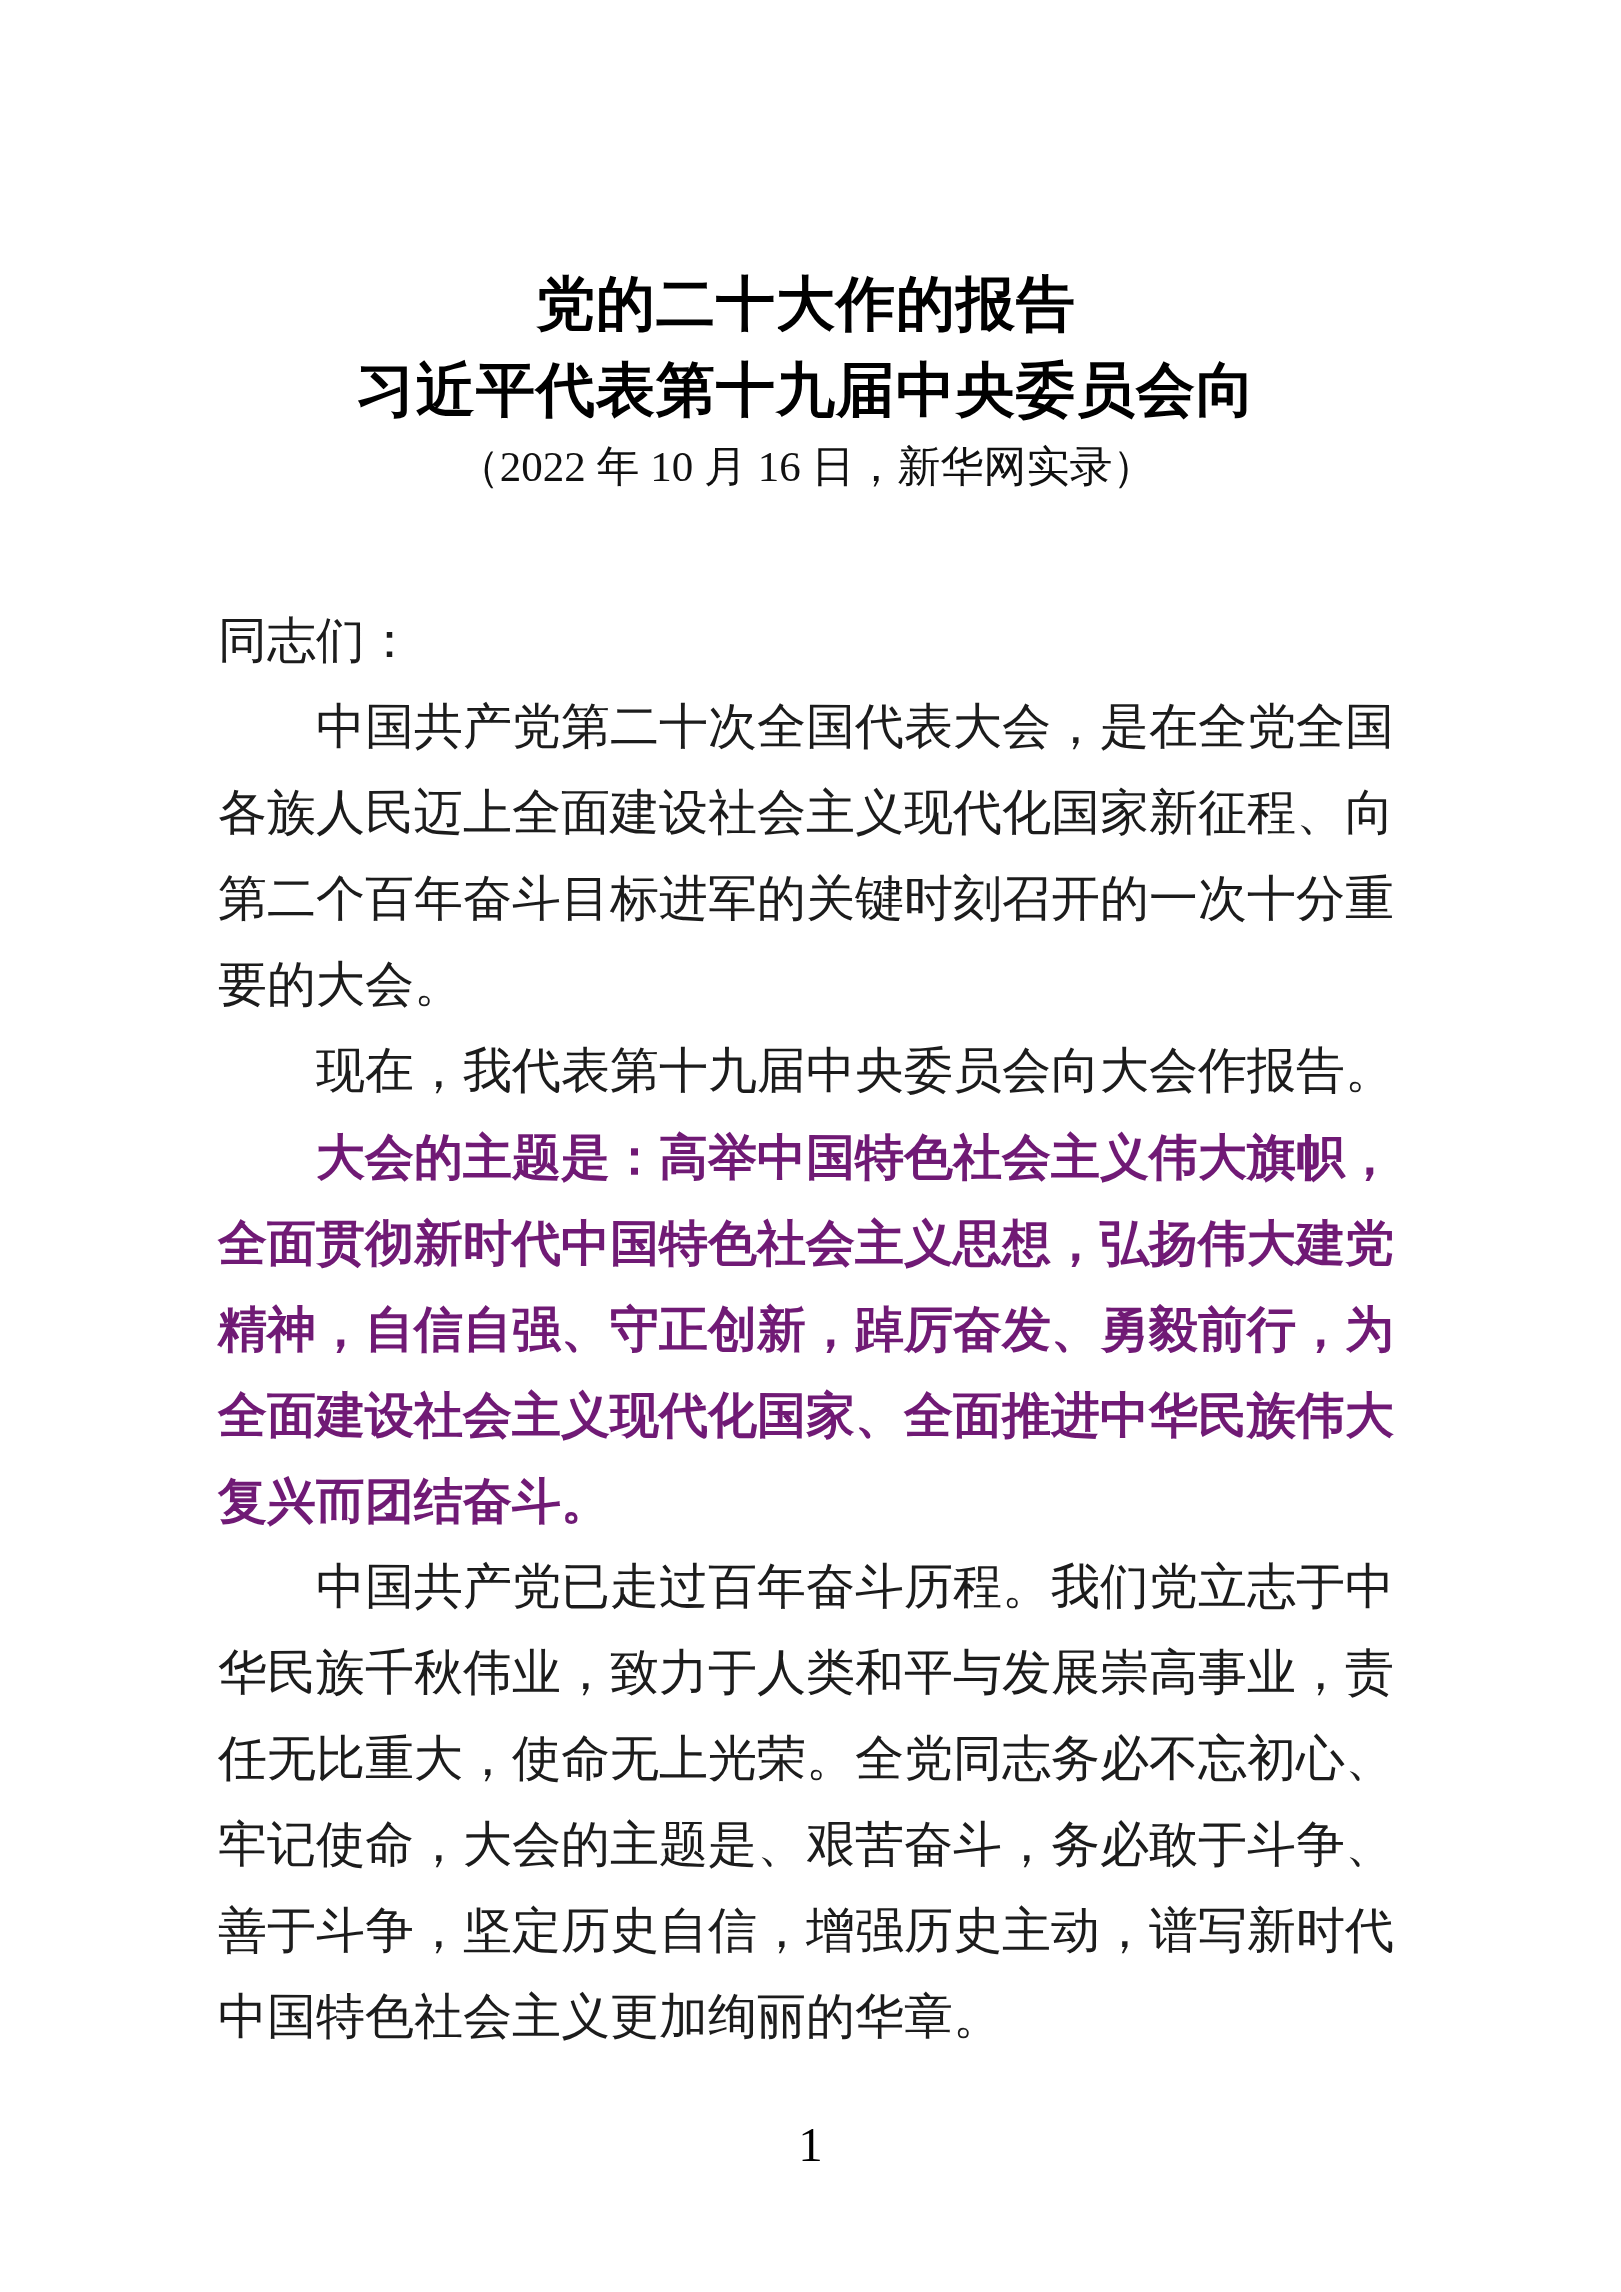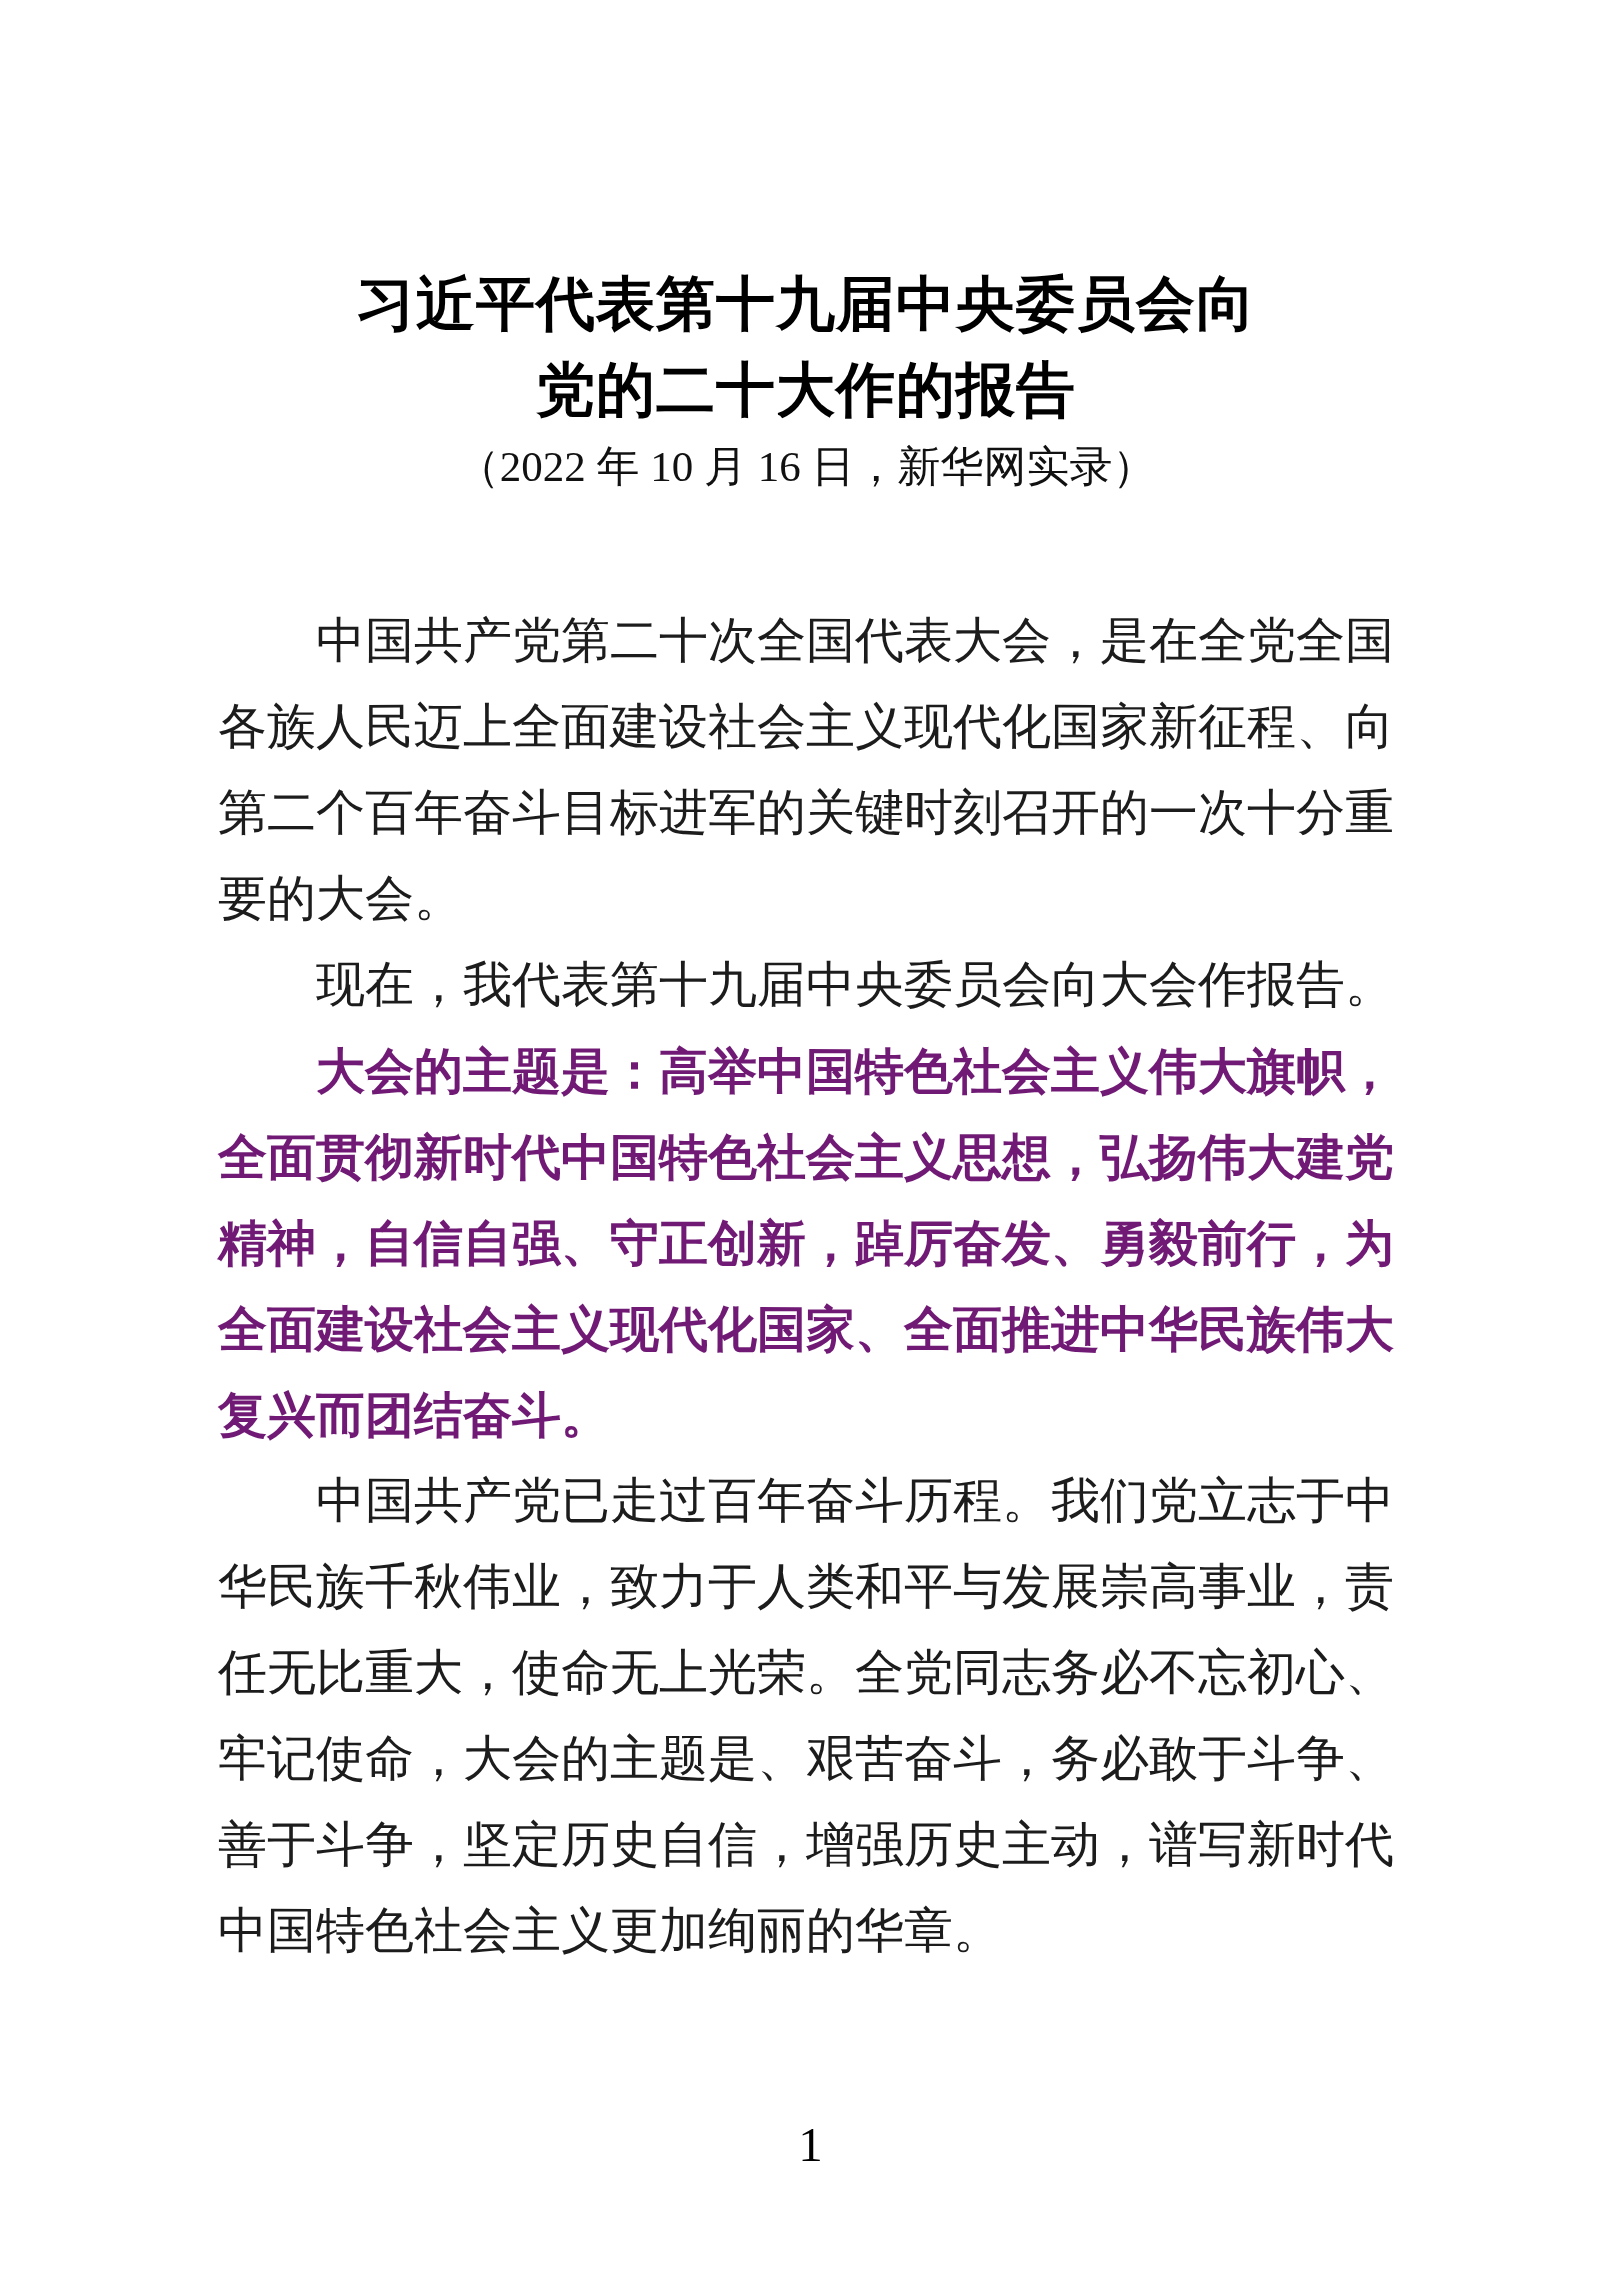--- a/index.html
+++ b/index.html
@@ -72,27 +72,28 @@
     color: #000000;
   }
 </style>
 </head>
 <body>
 
 <div class="page">
   <div class="content">
 
     <div class="doc-title">
+      <div>党的二十大作的报告</div>
       <div>习近平代表第十九届中央委员会向</div>
-      <div>党的二十大作的报告</div>
     </div>
 
     <div class="doc-subtitle">（2022 年 10 月 16 日，新华网实录）</div>
 
     <div class="doc-body">
+      <p class="no-indent">同志们：</p>
       <p>中国共产党第二十次全国代表大会，是在全党全国各族人民迈上全面建设社会主义现代化国家新征程、向第二个百年奋斗目标进军的关键时刻召开的一次十分重要的大会。</p>
       <p>现在，我代表第十九届中央委员会向大会作报告。</p>
       <p class="theme">大会的主题是：高举中国特色社会主义伟大旗帜，全面贯彻新时代中国特色社会主义思想，弘扬伟大建党精神，自信自强、守正创新，踔厉奋发、勇毅前行，为全面建设社会主义现代化国家、全面推进中华民族伟大复兴而团结奋斗。</p>
       <p>中国共产党已走过百年奋斗历程。我们党立志于中华民族千秋伟业，致力于人类和平与发展崇高事业，责任无比重大，使命无上光荣。全党同志务必不忘初心、牢记使命，大会的主题是、艰苦奋斗，务必敢于斗争、善于斗争，坚定历史自信，增强历史主动，谱写新时代中国特色社会主义更加绚丽的华章。</p>
     </div>
 
   </div>
 
   <div class="page-number">1</div>
 </div>

